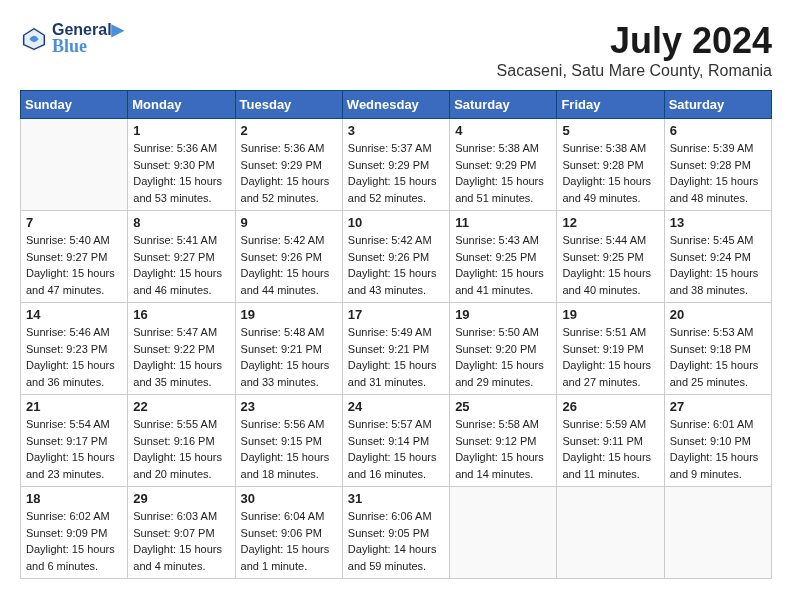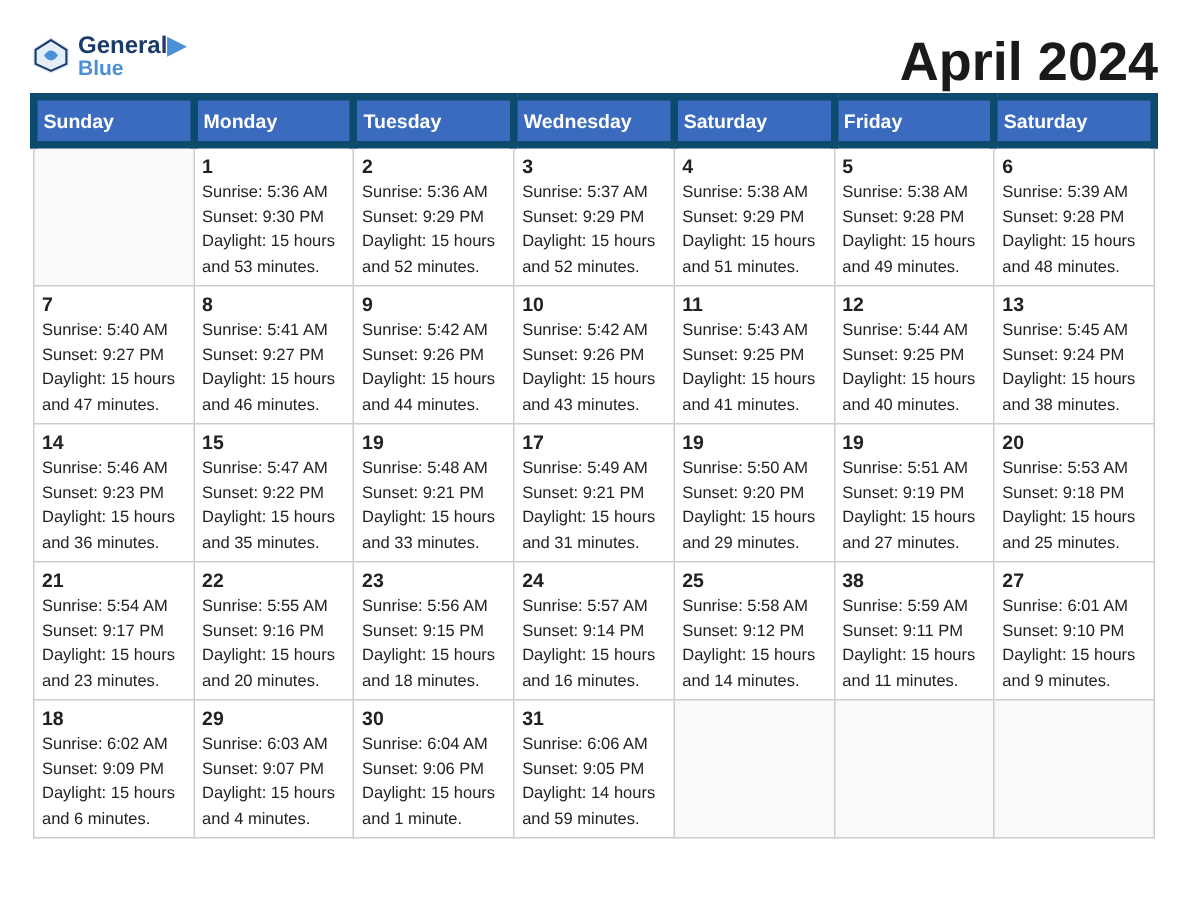--- a/index.html
+++ b/index.html
@@ -7,20 +7,21 @@
       font-family: Arial, sans-serif;
       background: #fff;
       width: 792px;
       min-height: 612px;
       padding: 20px;
     }
     .header-area {
       display: flex;
       justify-content: space-between;
       align-items: flex-start;
+      margin-bottom: 10px;
     }
     .logo {
       display: flex;
       align-items: center;
       gap: 4px;
     }
     .logo-icon {
       width: 28px;
       height: 28px;
     }
@@ -41,21 +42,21 @@
       border-collapse: collapse;
       table-layout: fixed;
     }
     th {
       background-color: #3a6bbf;
       color: #fff;
       font-size: 13px;
       font-weight: bold;
       padding: 6px 4px;
       text-align: left;
-      border: 5px solid #0c4a6e;
+      border: 1px solid #0c4a6e;
     }
     td {
       border: 1px solid #ccc;
       vertical-align: top;
       padding: 4px 5px;
       font-size: 11px;
       color: #222;
       background: #fff;
       height: 88px;
     }
@@ -78,25 +79,26 @@
 
 <div class="header-area">
   <div class="logo">
     <svg class="logo-icon" viewBox="0 0 30 30" xmlns="http://www.w3.org/2000/svg">
       <polygon points="15,2 28,10 28,22 15,28 2,22 2,10" fill="#4a90d9" opacity="0.15"></polygon>
       <polygon points="15,4 26,11 26,21 15,26 4,21 4,11" fill="none" stroke="#1a3a6b" stroke-width="1.5"></polygon>
       <path d="M10,15 Q15,8 20,15 Q15,22 10,15Z" fill="#4a90d9"></path>
     </svg>
     <div>
       <div style="font-size:16px; font-weight:bold; color:#1a3a6b;">General<span style="color:#4a90d9;">▶</span></div>
-      <div style="font-size:14px; font-weight:bold; color:#4a90d9; margin-top:-3px;">Blue</div>
+      <div style="font-size:18px; font-weight:bold; color:#4a90d9; margin-top:-3px;font-family:Liberation Serif, serif;">Blue</div>
     </div>
   </div>
   <div class="title-area">
-    <div class="month-title">April 2024</div>
+    <div class="month-title">July 2024</div>
+    <div class="location-title">Sacaseni, Satu Mare County, Romania</div>
   </div>
 </div>
 
 <table>
   <thead>
     <tr>
     <th>Sunday</th>
         <th>Monday</th>
         <th>Tuesday</th>
         <th>Wednesday</th>
@@ -162,21 +164,21 @@
           <div class="day-num">13</div>
           <div class="day-info">Sunrise: 5:45 AM<br>Sunset: 9:24 PM<br>Daylight: 15 hours<br>and 38 minutes.</div>
         </td>
       </tr>
       <tr>
         <td>
           <div class="day-num">14</div>
           <div class="day-info">Sunrise: 5:46 AM<br>Sunset: 9:23 PM<br>Daylight: 15 hours<br>and 36 minutes.</div>
         </td>
         <td>
-          <div class="day-num">15</div>
+          <div class="day-num">16</div>
           <div class="day-info">Sunrise: 5:47 AM<br>Sunset: 9:22 PM<br>Daylight: 15 hours<br>and 35 minutes.</div>
         </td>
         <td>
           <div class="day-num">19</div>
           <div class="day-info">Sunrise: 5:48 AM<br>Sunset: 9:21 PM<br>Daylight: 15 hours<br>and 33 minutes.</div>
         </td>
         <td>
           <div class="day-num">17</div>
           <div class="day-info">Sunrise: 5:49 AM<br>Sunset: 9:21 PM<br>Daylight: 15 hours<br>and 31 minutes.</div>
         </td>
@@ -208,21 +210,21 @@
         </td>
         <td>
           <div class="day-num">24</div>
           <div class="day-info">Sunrise: 5:57 AM<br>Sunset: 9:14 PM<br>Daylight: 15 hours<br>and 16 minutes.</div>
         </td>
         <td>
           <div class="day-num">25</div>
           <div class="day-info">Sunrise: 5:58 AM<br>Sunset: 9:12 PM<br>Daylight: 15 hours<br>and 14 minutes.</div>
         </td>
         <td>
-          <div class="day-num">38</div>
+          <div class="day-num">26</div>
           <div class="day-info">Sunrise: 5:59 AM<br>Sunset: 9:11 PM<br>Daylight: 15 hours<br>and 11 minutes.</div>
         </td>
         <td>
           <div class="day-num">27</div>
           <div class="day-info">Sunrise: 6:01 AM<br>Sunset: 9:10 PM<br>Daylight: 15 hours<br>and 9 minutes.</div>
         </td>
       </tr>
       <tr>
         <td>
           <div class="day-num">18</div>

